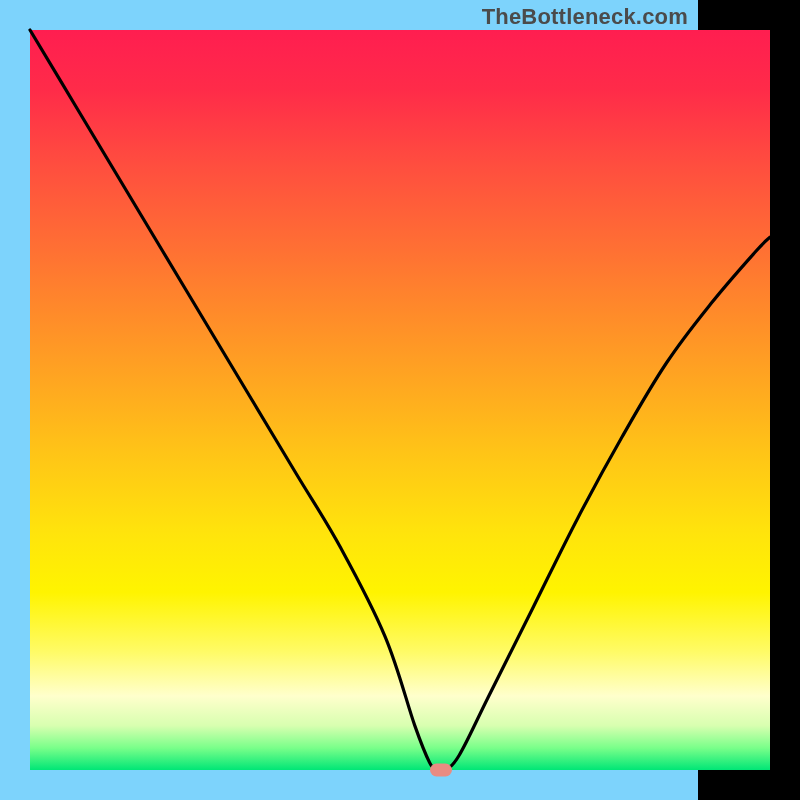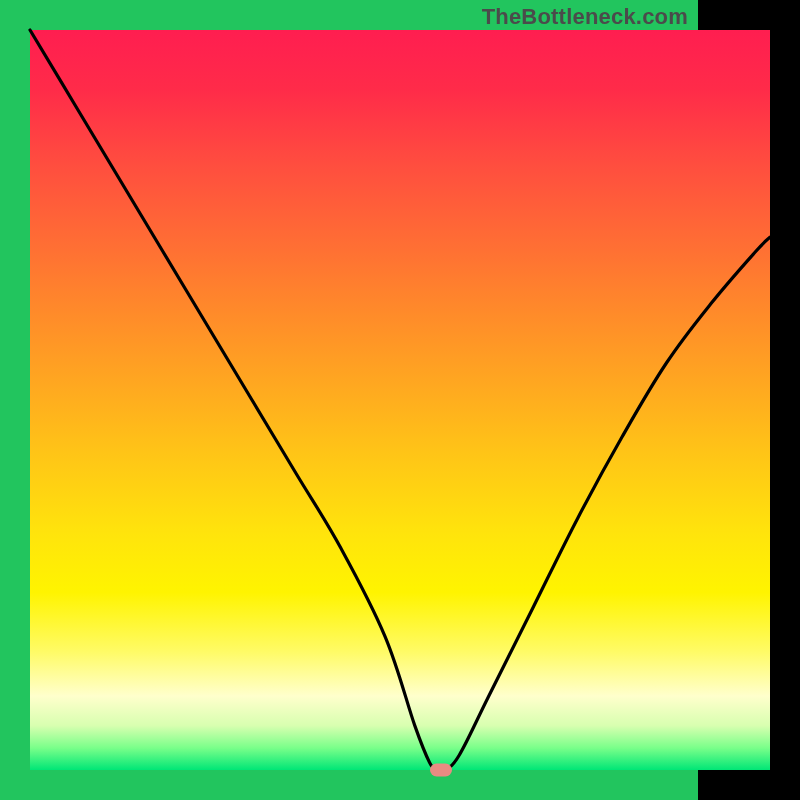--- a/index.html
+++ b/index.html
@@ -8,21 +8,21 @@
     width: 800px;
     height: 800px;
     background: #000;
     overflow: hidden;
     font-family: Arial, Helvetica, sans-serif;
   }
   .frame {
     position: relative;
     width: 698px;
     height: 800px;
-    background: #22c55e;
+    background: #7dd3fc;
   }
   .plot {
     position: absolute;
     left: 30px;
     top: 30px;
     width: 740px;
     height: 740px;
     background: linear-gradient(
       to bottom,
       #ff1e50 0%,

